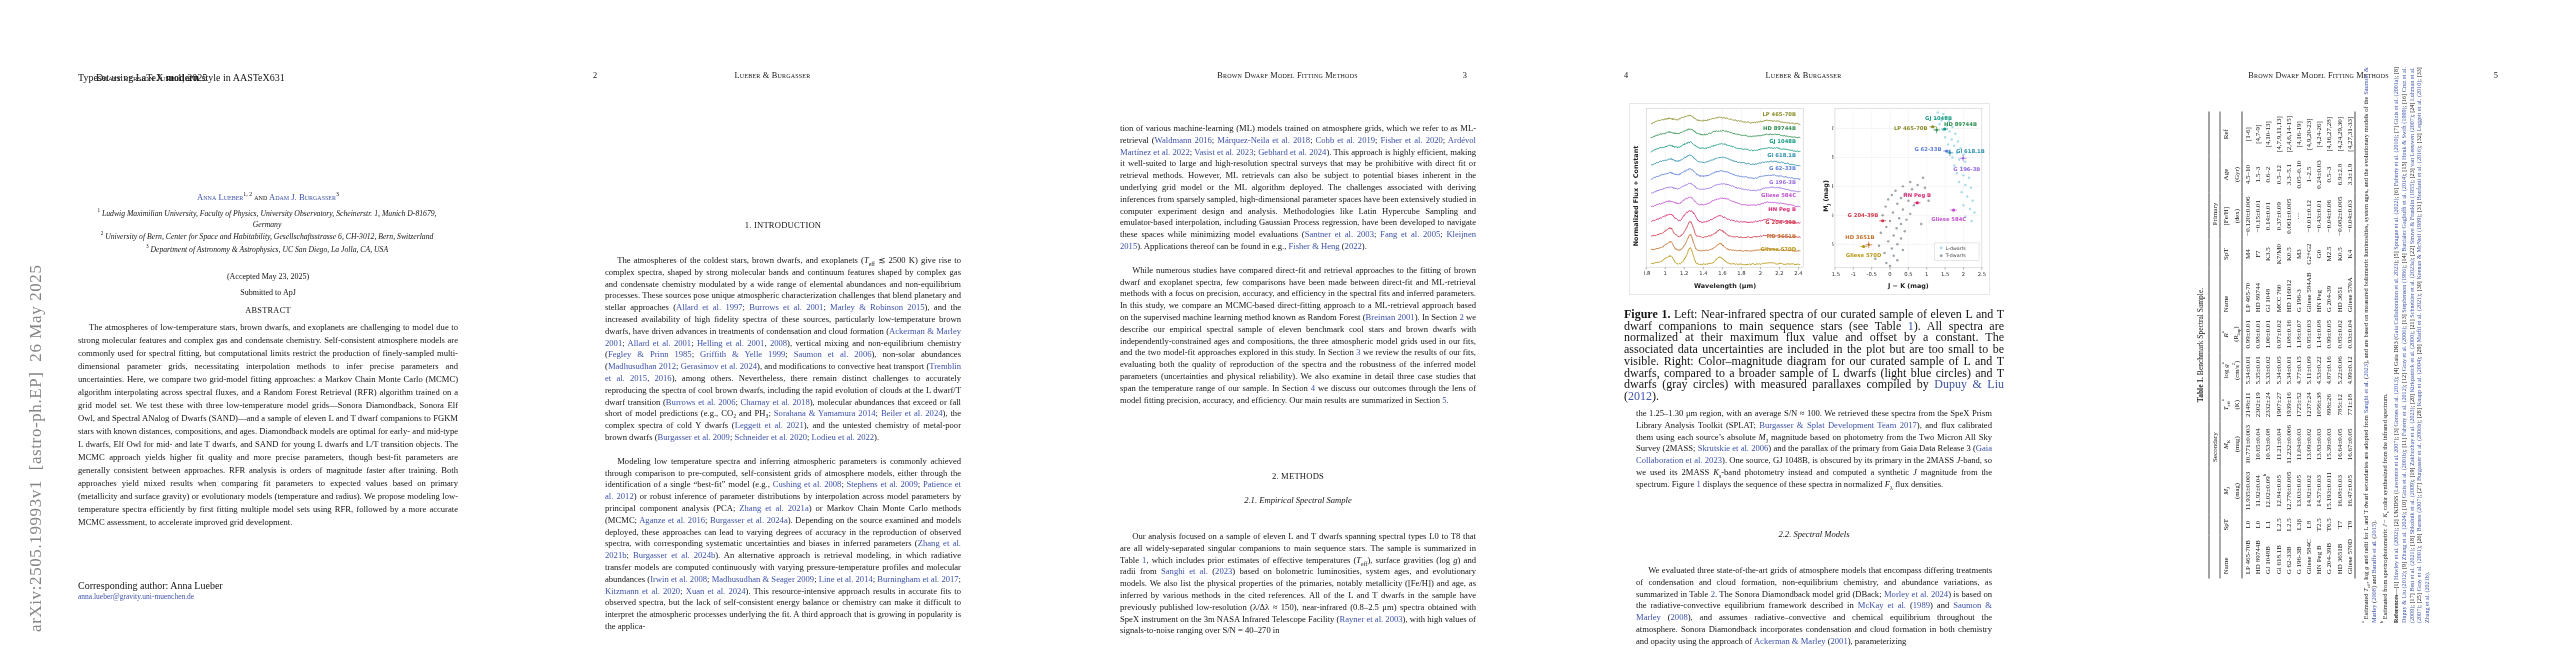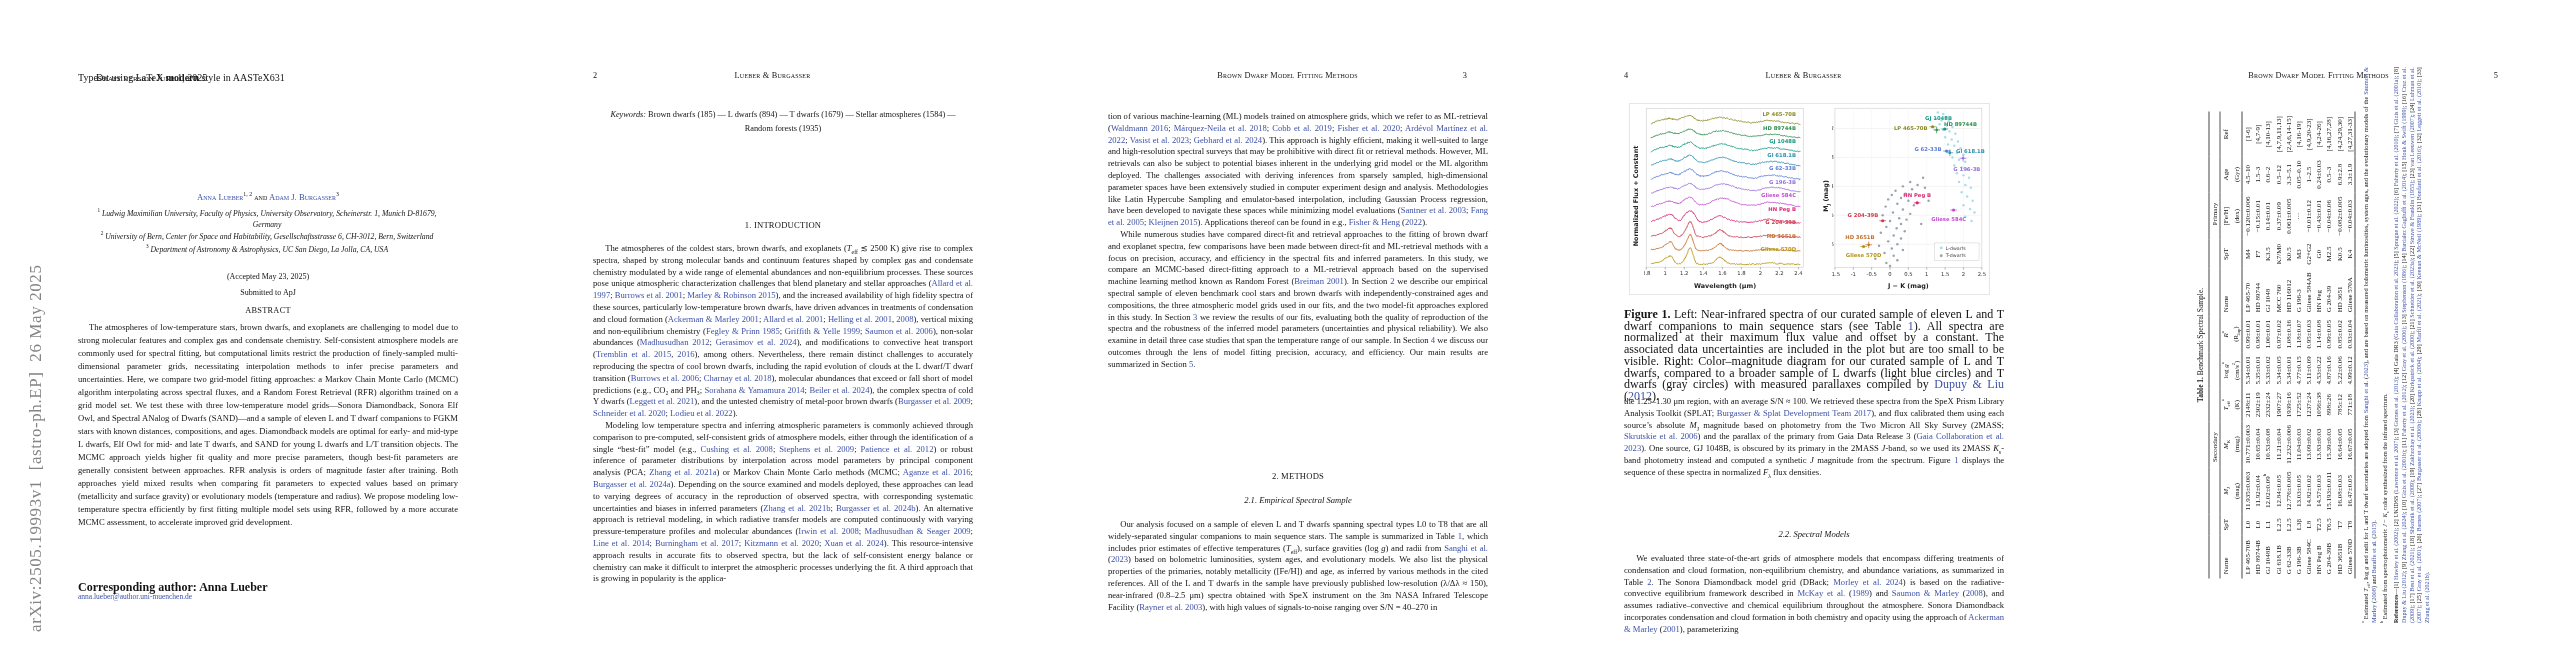--- a/index.html
+++ b/index.html
@@ -27,21 +27,21 @@
   
   .arxiv-stamp{
     position:absolute;left:25.6px;top:632px;transform:rotate(-90deg);transform-origin:0 0;
     white-space:pre;font-size:17px;color:var(--stamp);letter-spacing:0.6px;
     font-family:"Liberation Serif","DejaVu Serif",serif;
   }
 
   
   .col{position:absolute;left:78px;width:380px;}
   .body-text{font-size:8.6px;line-height:11.8px;text-align:justify;}
-  .body-text p{margin:0;text-indent:12.2px;}
+  .body-text p{margin:12px;text-indent:12.2px;}
   .body-text p.noindent{text-indent:0;}
 
   
   .rh{position:absolute;top:71px;left:58px;right:58px;text-align:center;font-size:8.3px;}
   .rh .rh-title{letter-spacing:0.2px;}
   .rh .num-l{position:absolute;left:20px;}
   .rh .num-r{position:absolute;right:20px;}
 
   
   .p1-draft{position:absolute;left:64px;top:72px;font-size:10px;padding-left:32px;}
@@ -53,21 +53,21 @@
   .affils{position:absolute;left:83px;width:368px;top:209px;text-align:center;
           font-style:italic;font-size:7.7px;line-height:10.6px;}
   .affils .aff{margin-bottom:2.2px;}
   .affils sup{font-style:normal;}
   .accepted{position:absolute;left:78px;width:380px;top:272px;text-align:center;font-size:8px;}
   .submitted{position:absolute;left:78px;width:380px;top:288px;text-align:center;font-size:8px;}
   .abs-h{position:absolute;left:78px;width:380px;top:306px;text-align:center;font-size:8.3px;letter-spacing:0.3px;}
   .abstract{position:absolute;left:78px;width:380px;top:321px;font-size:8.6px;line-height:13px;
             text-align:justify;}
   .abstract .lead{text-indent:11px;display:block;}
-  .corresp{position:absolute;left:78px;top:580px;font-size:12px;font-weight:bold;}
+  .corresp{position:absolute;left:78px;top:580px;font-size:10px;}
   .email{position:absolute;left:78px;top:592px;font-size:7.5px;}
 
   
   .keywords{position:absolute;left:78px;width:380px;top:108px;font-size:8.3px;line-height:14px;text-align:center;}
   .keywords .inner{display:inline-block;width:356px;}
   .sect-h{position:absolute;left:78px;width:380px;text-align:center;font-size:8.6px;letter-spacing:0.2px;}
   .subsect-h{position:absolute;left:78px;width:380px;text-align:center;font-size:8.6px;font-style:italic;}
   #p2 .sect-h{top:220px;}
   #p2 .bodyblock{top:243px;}
   #p3 .bodyblock1{top:111px;}
@@ -123,29 +123,28 @@
     <div class="aff"><sup>2</sup> University of Bern, Center for Space and Habitability, Gesellschaftsstrasse 6, CH-3012, Bern, Switzerland</div>
     <div class="aff"><sup>3</sup> Department of Astronomy &amp; Astrophysics, UC San Diego, La Jolla, CA, USA</div>
   </div>
   <div class="accepted">(Accepted May 23, 2025)</div>
   <div class="submitted">Submitted to ApJ</div>
   <div class="abs-h">ABSTRACT</div>
   <div class="abstract">
       <span class="lead">The atmospheres of low-temperature stars, brown dwarfs, and exoplanets are challenging to model due to strong molecular features and complex gas and condensate chemistry. Self-consistent atmosphere models are commonly used for spectral fitting, but computational limits restrict the production of finely-sampled multi-dimensional parameter grids, necessitating interpolation methods to infer precise parameters and uncertainties. Here, we compare two grid-model fitting approaches: a Markov Chain Monte Carlo (MCMC) algorithm interpolating across spectral fluxes, and a Random Forest Retrieval (RFR) algorithm trained on a grid model set. We test these with three low-temperature model grids—Sonora Diamondback, Sonora Elf Owl, and Spectral ANalog of Dwarfs (SAND)—and a sample of eleven L and T dwarf companions to FGKM stars with known distances, compositions, and ages. Diamondback models are optimal for early- and mid-type L dwarfs, Elf Owl for mid- and late T dwarfs, and SAND for young L dwarfs and L/T transition objects. The MCMC approach yields higher fit quality and more precise parameters, though best-fit parameters are generally consistent between approaches. RFR analysis is orders of magnitude faster after training. Both approaches yield mixed results when comparing fit parameters to expected values based on primary (metallicity and surface gravity) or evolutionary models (temperature and radius). We propose modeling low-temperature spectra efficiently by first fitting multiple model sets using RFR, followed by a more accurate MCMC assessment, to accelerate improved grid development.</span>
     </div>
   <div class="corresp">Corresponding author: Anna Lueber</div>
-  <div class="email lnk">anna.lueber@author.uni-muenchen.de</div>
+  <div class="email lnk">anna.lueber@gravity.uni-muenchen.de</div>
 </div>
 
 <div class="page" id="p2">
   <div class="rh">
     <span class="num-l">2</span>
     <span class="rh-title sc">Lueber &amp; Burgasser</span>
   </div>
-  <div class="keywords"><span class="inner"><span class="it">Keywords:</span>  Brown dwarfs (185) — L dwarfs (894) — T dwarfs (1679) — Stellar atmospheres (1584) — Random forests (1935)</span></div>
   <div class="sect-h">1. INTRODUCTION</div>
   <div class="col body-text bodyblock">
     <p>The atmospheres of the coldest stars, brown dwarfs, and exoplanets (<span class="it">T</span><sub>eff</sub> ≲ 2500 K) give rise to complex spectra, shaped by strong molecular bands and continuum features shaped by complex gas and condensate chemistry modulated by a wide range of elemental abundances and non-equilibrium processes. These sources pose unique atmospheric characterization challenges that blend planetary and stellar approaches (<span class="lnk">Allard et al. 1997</span>; <span class="lnk">Burrows et al. 2001</span>; <span class="lnk">Marley &amp; Robinson 2015</span>), and the increased availability of high fidelity spectra of these sources, particularly low-temperature brown dwarfs, have driven advances in treatments of condensation and cloud formation (<span class="lnk">Ackerman &amp; Marley 2001</span>; <span class="lnk">Allard et al. 2001</span>; <span class="lnk">Helling et al. 2001</span>, <span class="lnk">2008</span>), vertical mixing and non-equilibrium chemistry (<span class="lnk">Fegley &amp; Prinn 1985</span>; <span class="lnk">Griffith &amp; Yelle 1999</span>; <span class="lnk">Saumon et al. 2006</span>), non-solar abundances (<span class="lnk">Madhusudhan 2012</span>; <span class="lnk">Gerasimov et al. 2024</span>), and modifications to convective heat transport (<span class="lnk">Tremblin et al. 2015</span>, <span class="lnk">2016</span>), among others. Nevertheless, there remain distinct challenges to accurately reproducing the spectra of cool brown dwarfs, including the rapid evolution of clouds at the L dwarf/T dwarf transition (<span class="lnk">Burrows et al. 2006</span>; <span class="lnk">Charnay et al. 2018</span>), molecular abundances that exceed or fall short of model predictions (e.g., CO₂ and PH₃; <span class="lnk">Sorahana &amp; Yamamura 2014</span>; <span class="lnk">Beiler et al. 2024</span>), the complex spectra of cold Y dwarfs (<span class="lnk">Leggett et al. 2021</span>), and the untested chemistry of metal-poor brown dwarfs (<span class="lnk">Burgasser et al. 2009</span>; <span class="lnk">Schneider et al. 2020</span>; <span class="lnk">Lodieu et al. 2022</span>).</p>
     <p>Modeling low temperature spectra and inferring atmospheric parameters is commonly achieved through comparison to pre-computed, self-consistent grids of atmosphere models, either through the identification of a single “best-fit” model (e.g., <span class="lnk">Cushing et al. 2008</span>; <span class="lnk">Stephens et al. 2009</span>; <span class="lnk">Patience et al. 2012</span>) or robust inference of parameter distributions by interpolation across model parameters by principal component analysis (PCA; <span class="lnk">Zhang et al. 2021a</span>) or Markov Chain Monte Carlo methods (MCMC; <span class="lnk">Aganze et al. 2016</span>; <span class="lnk">Burgasser et al. 2024a</span>). Depending on the source examined and models deployed, these approaches can lead to varying degrees of accuracy in the reproduction of observed spectra, with corresponding systematic uncertainties and biases in inferred parameters (<span class="lnk">Zhang et al. 2021b</span>; <span class="lnk">Burgasser et al. 2024b</span>). An alternative approach is retrieval modeling, in which radiative transfer models are computed continuously with varying pressure-temperature profiles and molecular abundances (<span class="lnk">Irwin et al. 2008</span>; <span class="lnk">Madhusudhan &amp; Seager 2009</span>; <span class="lnk">Line et al. 2014</span>; <span class="lnk">Burningham et al. 2017</span>; <span class="lnk">Kitzmann et al. 2020</span>; <span class="lnk">Xuan et al. 2024</span>). This resource-intensive approach results in accurate fits to observed spectra, but the lack of self-consistent energy balance or chemistry can make it difficult to interpret the atmospheric processes underlying the fit. A third approach that is growing in popularity is the applica-</p>
   </div>
 </div>
 
 <div class="page" id="p3">
   <div class="rh">
     <span class="rh-title sc">Brown Dwarf Model Fitting Methods</span>

